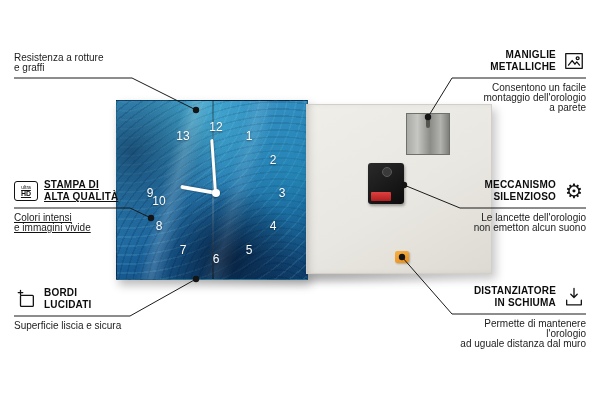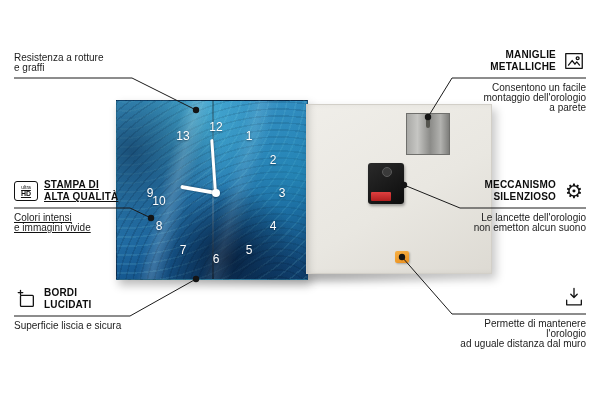--- a/index.html
+++ b/index.html
@@ -231,18 +231,22 @@
 non emetton alcun suono</div>
   </div>
 
   <div class="callout right" style="left:452px;top:282px;width:134px;">
     <div class="co-head">
       <span class="co-icon">
         <svg viewBox="0 0 24 24">
             <path d="M12 2.5 v10 M8.5 9 L12 12.5 L15.5 9 M4 15.5 v5 h16 v-5"></path>
           </svg>
       </span>
+      <div class="co-titles">
+        <div>DISTANZIATORE</div>
+        <div>IN SCHIUMA</div>
+      </div>
     </div>
     <div class="co-sub">Permette di mantenere l'orologio
 ad uguale distanza dal muro</div>
   </div>
 
 </div>
 
 </body></html>

